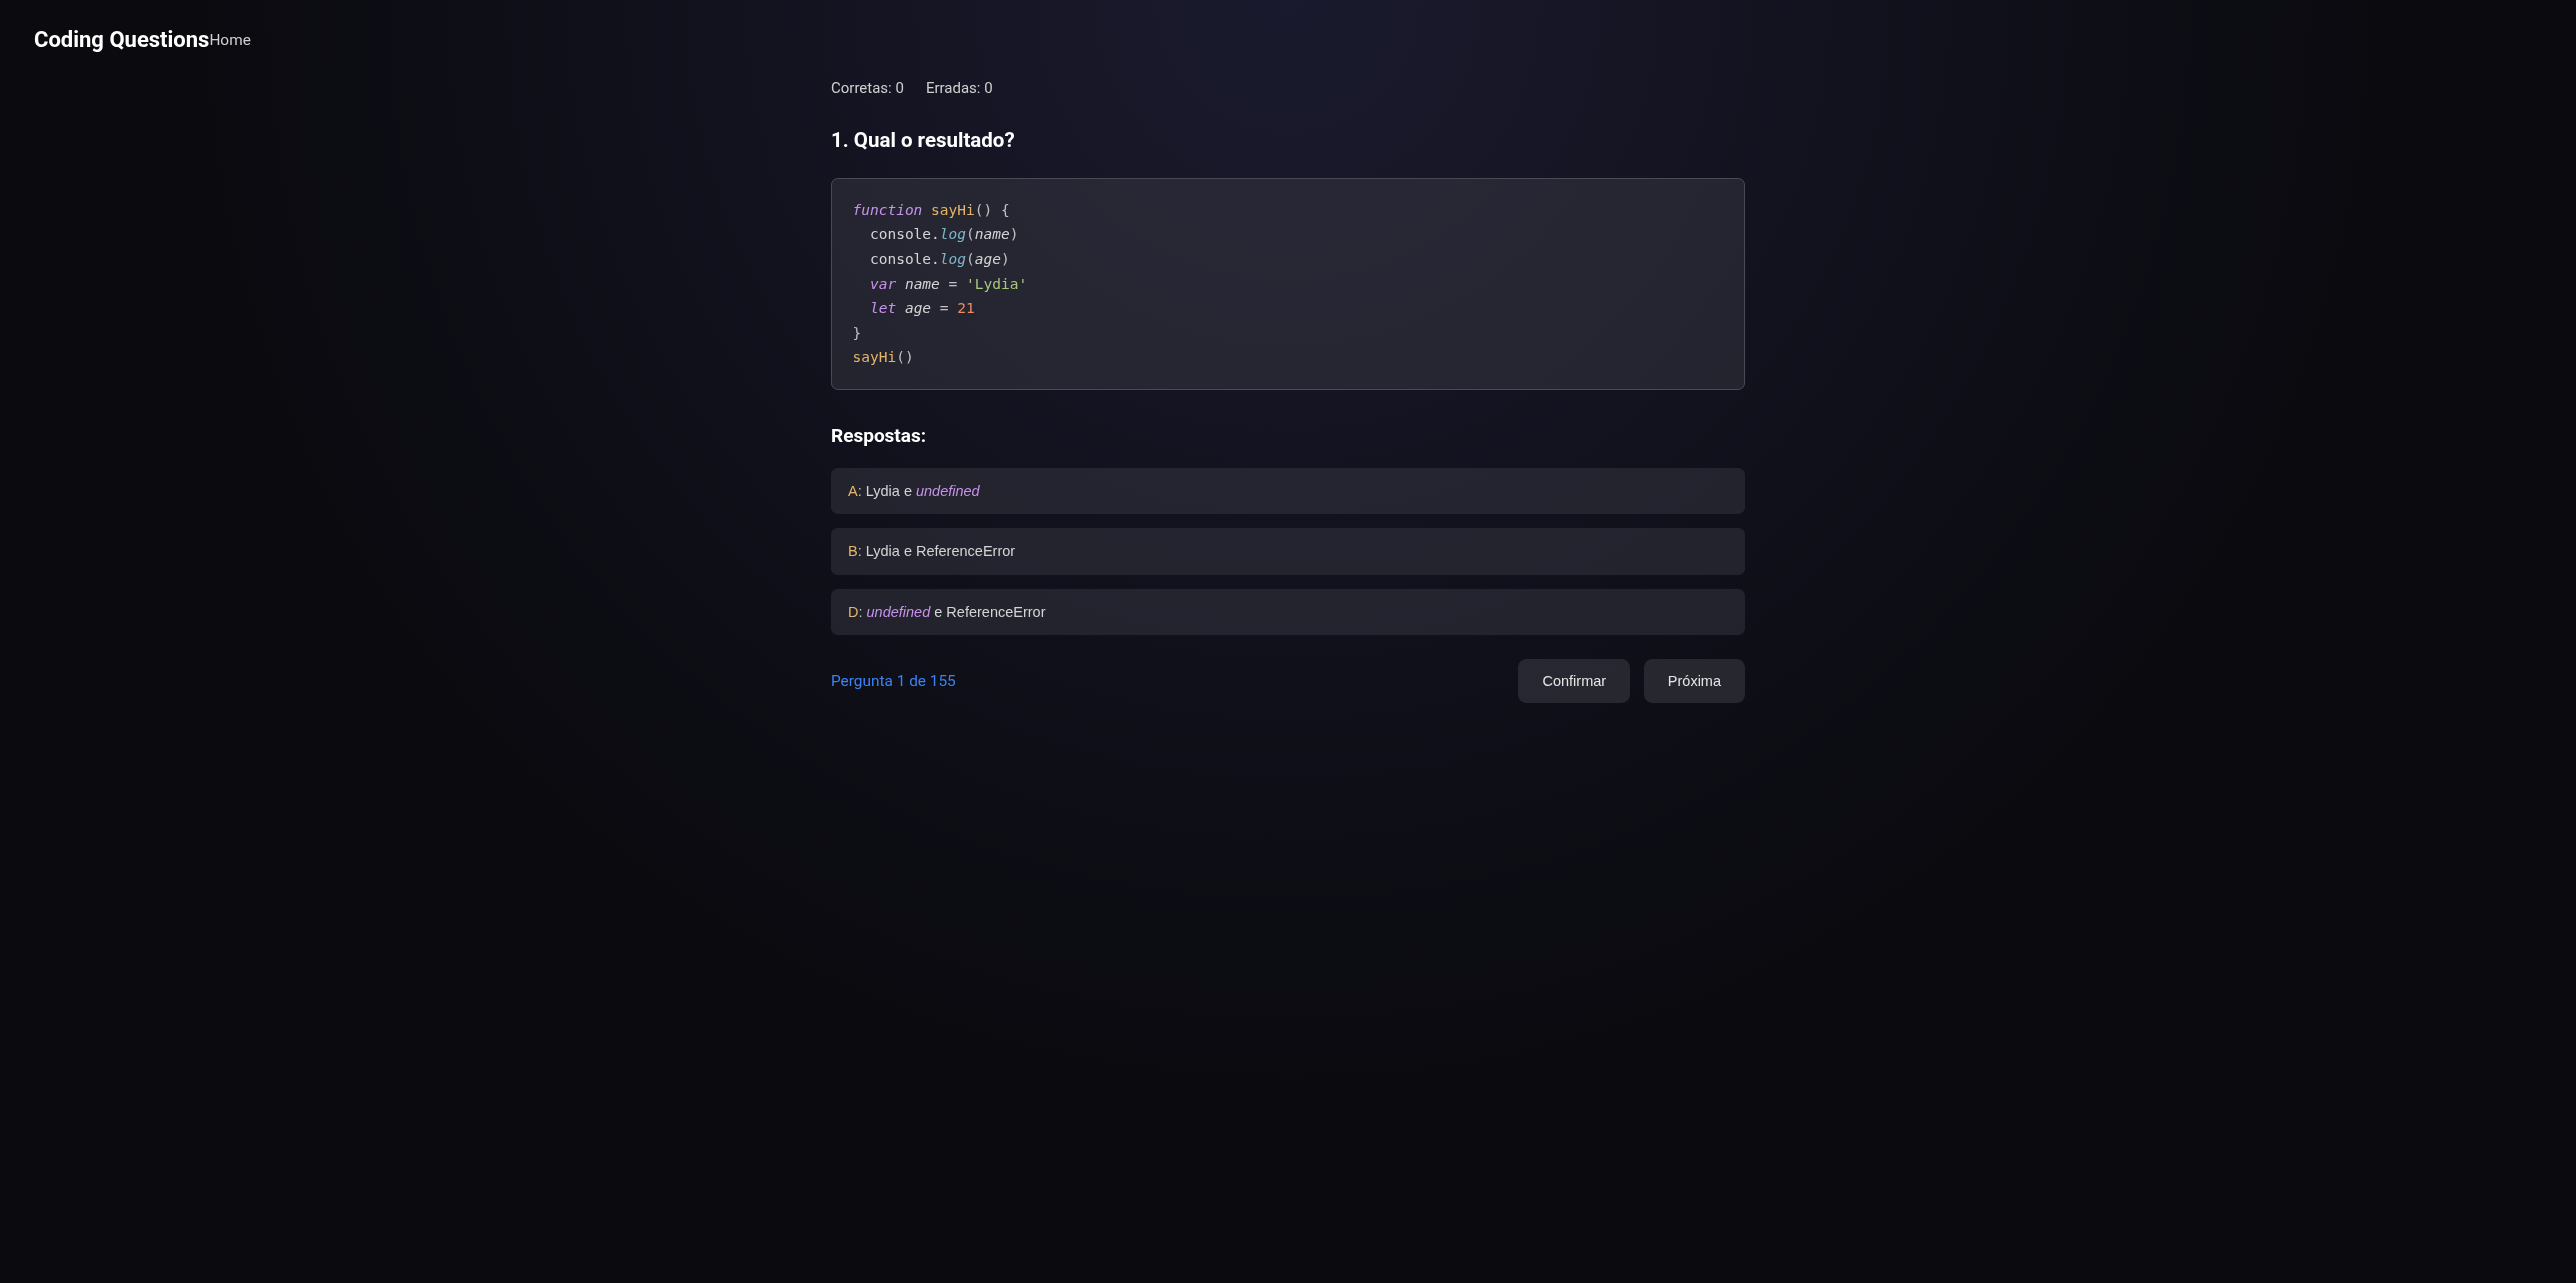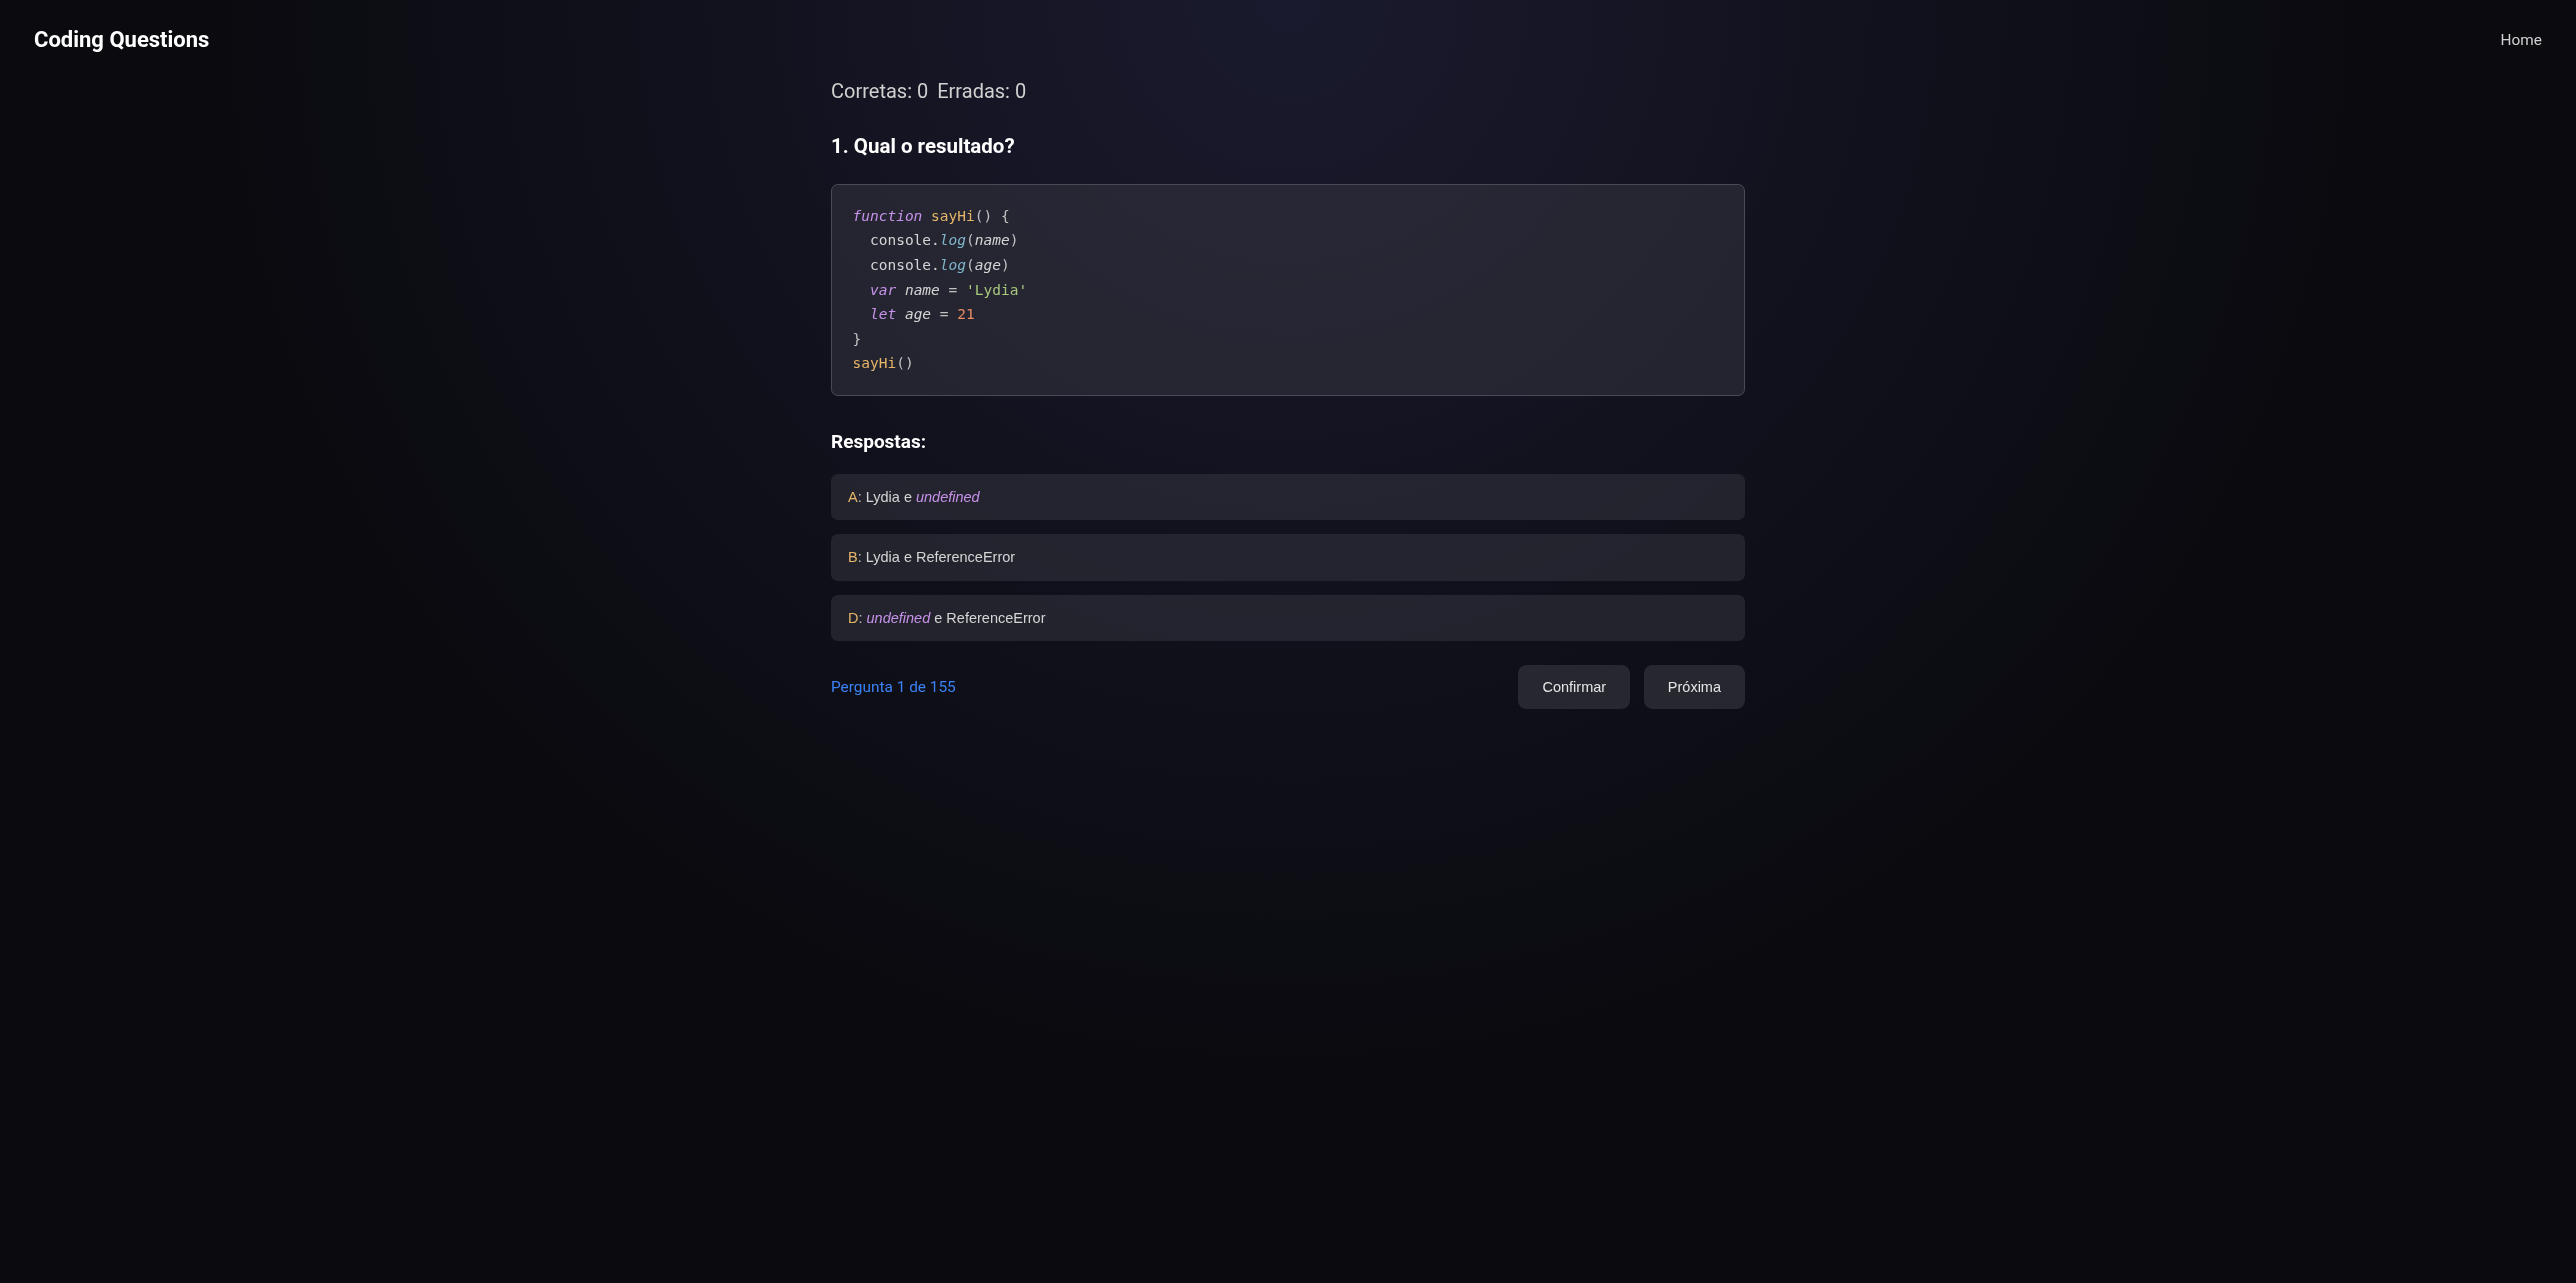--- a/index.html
+++ b/index.html
@@ -9,43 +9,42 @@
     }
     body {
       background: radial-gradient(ellipse at top, #1a1a2e 0%, #0a0a0f 60%);
       color: #e5e5e5;
       font-family: -apple-system, BlinkMacSystemFont, 'Segoe UI', Roboto, sans-serif;
       min-height: 100vh;
       width: 100%;
     }
     .header {
       display: flex;
-      justify-content: space-between;
       align-items: center;
       padding: 27px 34px;
     }
     .brand {
       font-size: 22px;
       font-weight: 700;
       color: #ffffff;
     }
     .home-link {
       font-size: 15.4px;
       color: #d0d0d0;
       cursor: pointer;
     }
     .container {
       max-width: 982px;
       margin: 0 auto;
       padding: 0 34px 34px 34px;
     }
     .score-row {
       display: flex;
-      gap: 9px;
-      font-size: 20px;
+      gap: 22px;
+      font-size: 15px;
       color: #d0d0d0;
       margin-bottom: 31px;
       text-align: right;
     }
     .question-title {
       font-size: 20.5px;
       font-weight: 700;
       color: #ffffff;
       margin-bottom: 25.6px;
     }

